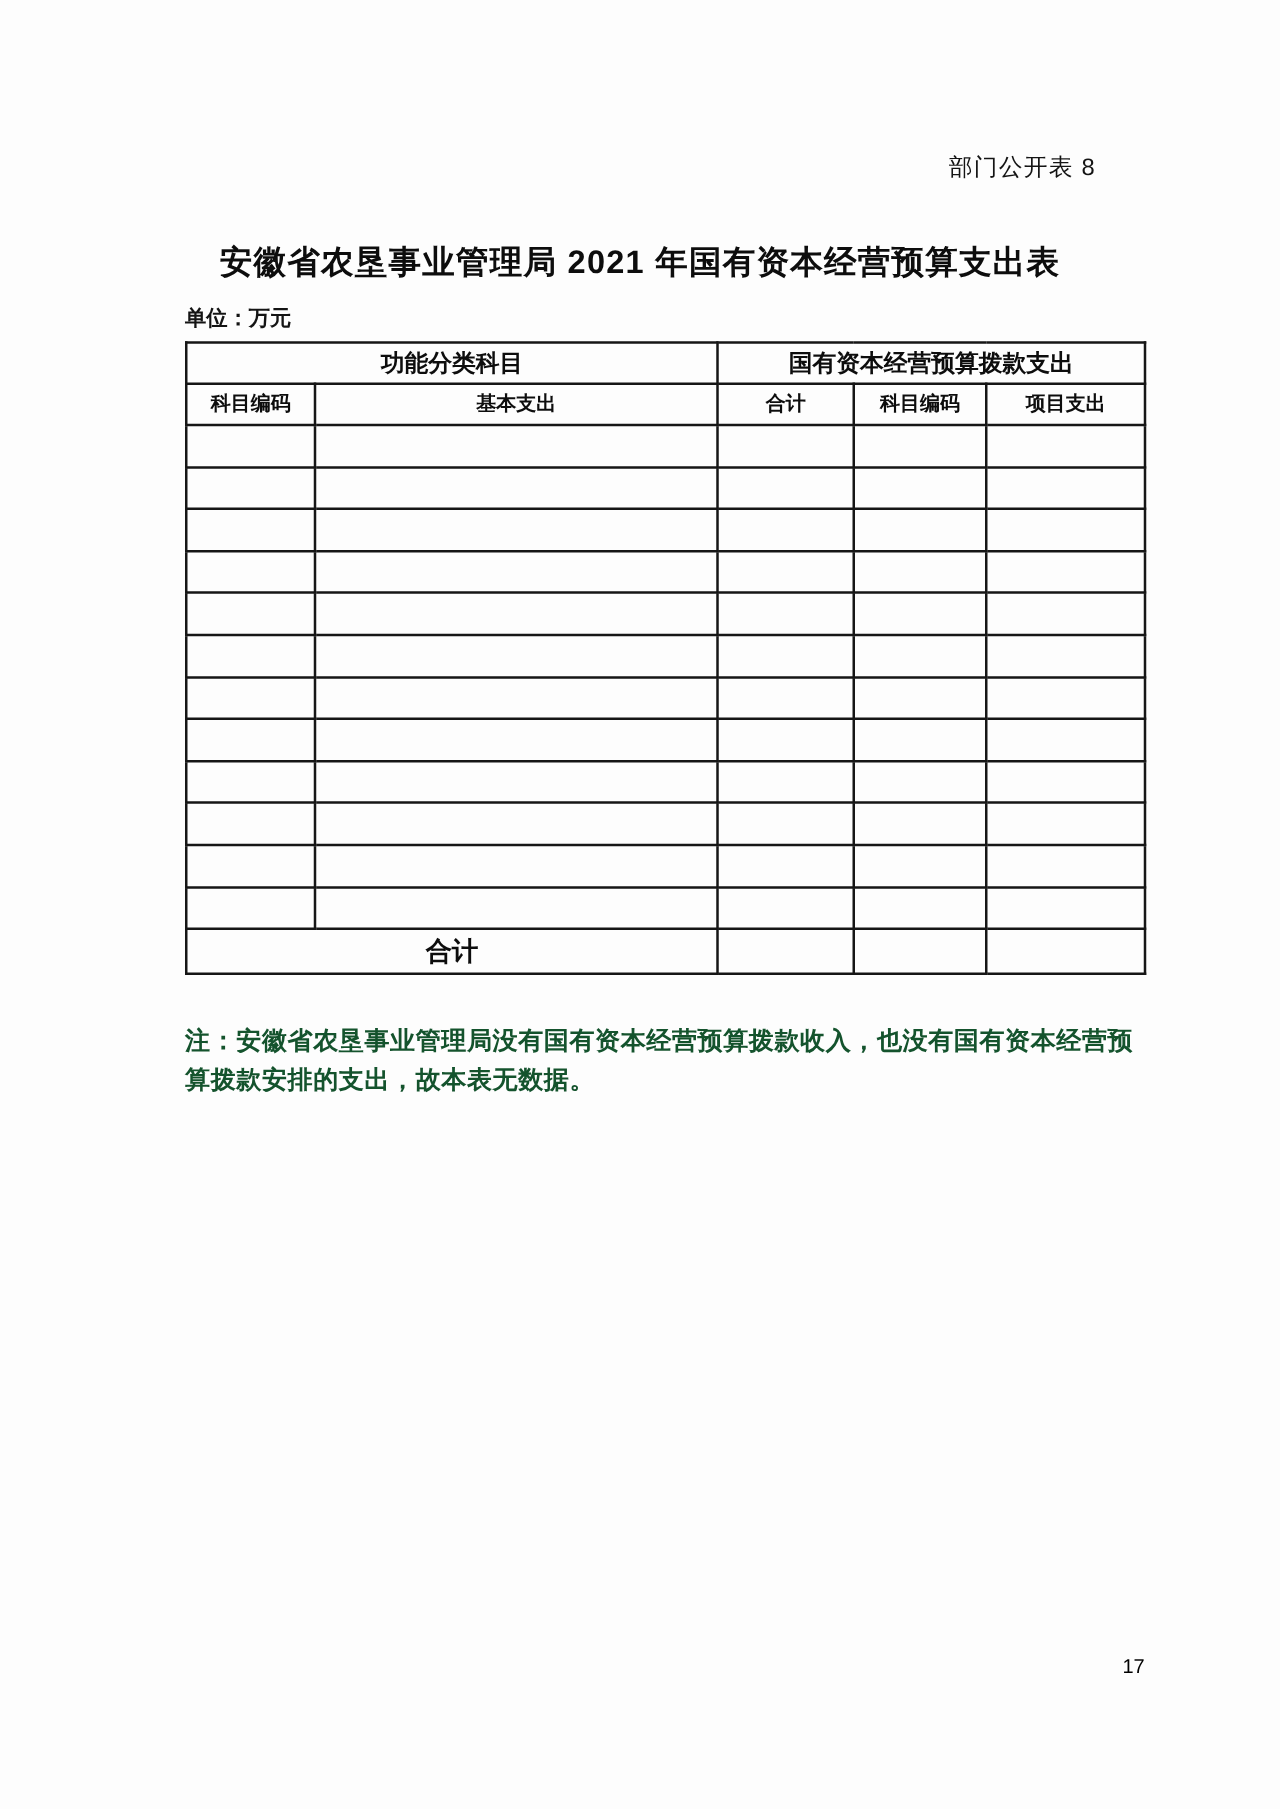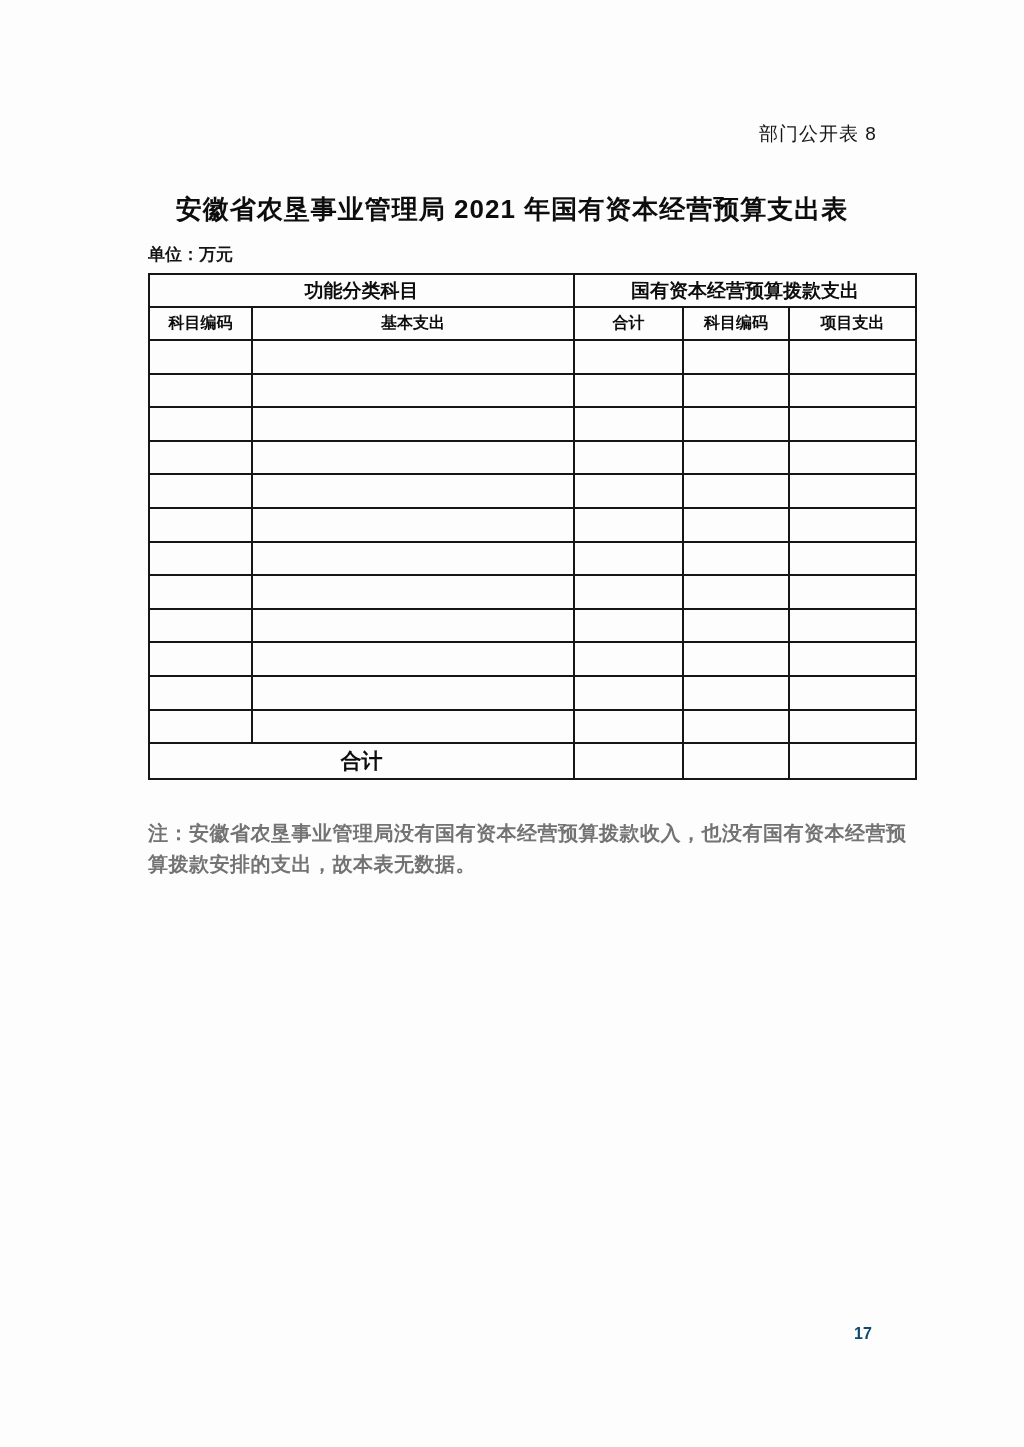--- a/index.html
+++ b/index.html
@@ -89,29 +89,29 @@
   }
   .note-text {
     position: absolute;
     top: 818px;
     left: 148px;
     width: 792px;
     font-size: 20px;
     font-weight: 600;
     line-height: 31px;
     letter-spacing: 0.5px;
-    color: #737373;
+    color: #14532d;
   }
   .page-number {
     position: absolute;
     top: 1325px;
-    left: 854px;
+    left: 898px;
     font-size: 16px;
-    font-weight: 700;
-    color: #0c4a6e;
+    font-weight: 400;
+    color: #000000;
   }
 </style>
 </head>
 <body>
 
 <div class="page">
 
   <div class="corner-label">部门公开表 8</div>
 
   <div class="doc-title">安徽省农垦事业管理局 2021 年国有资本经营预算支出表</div>

